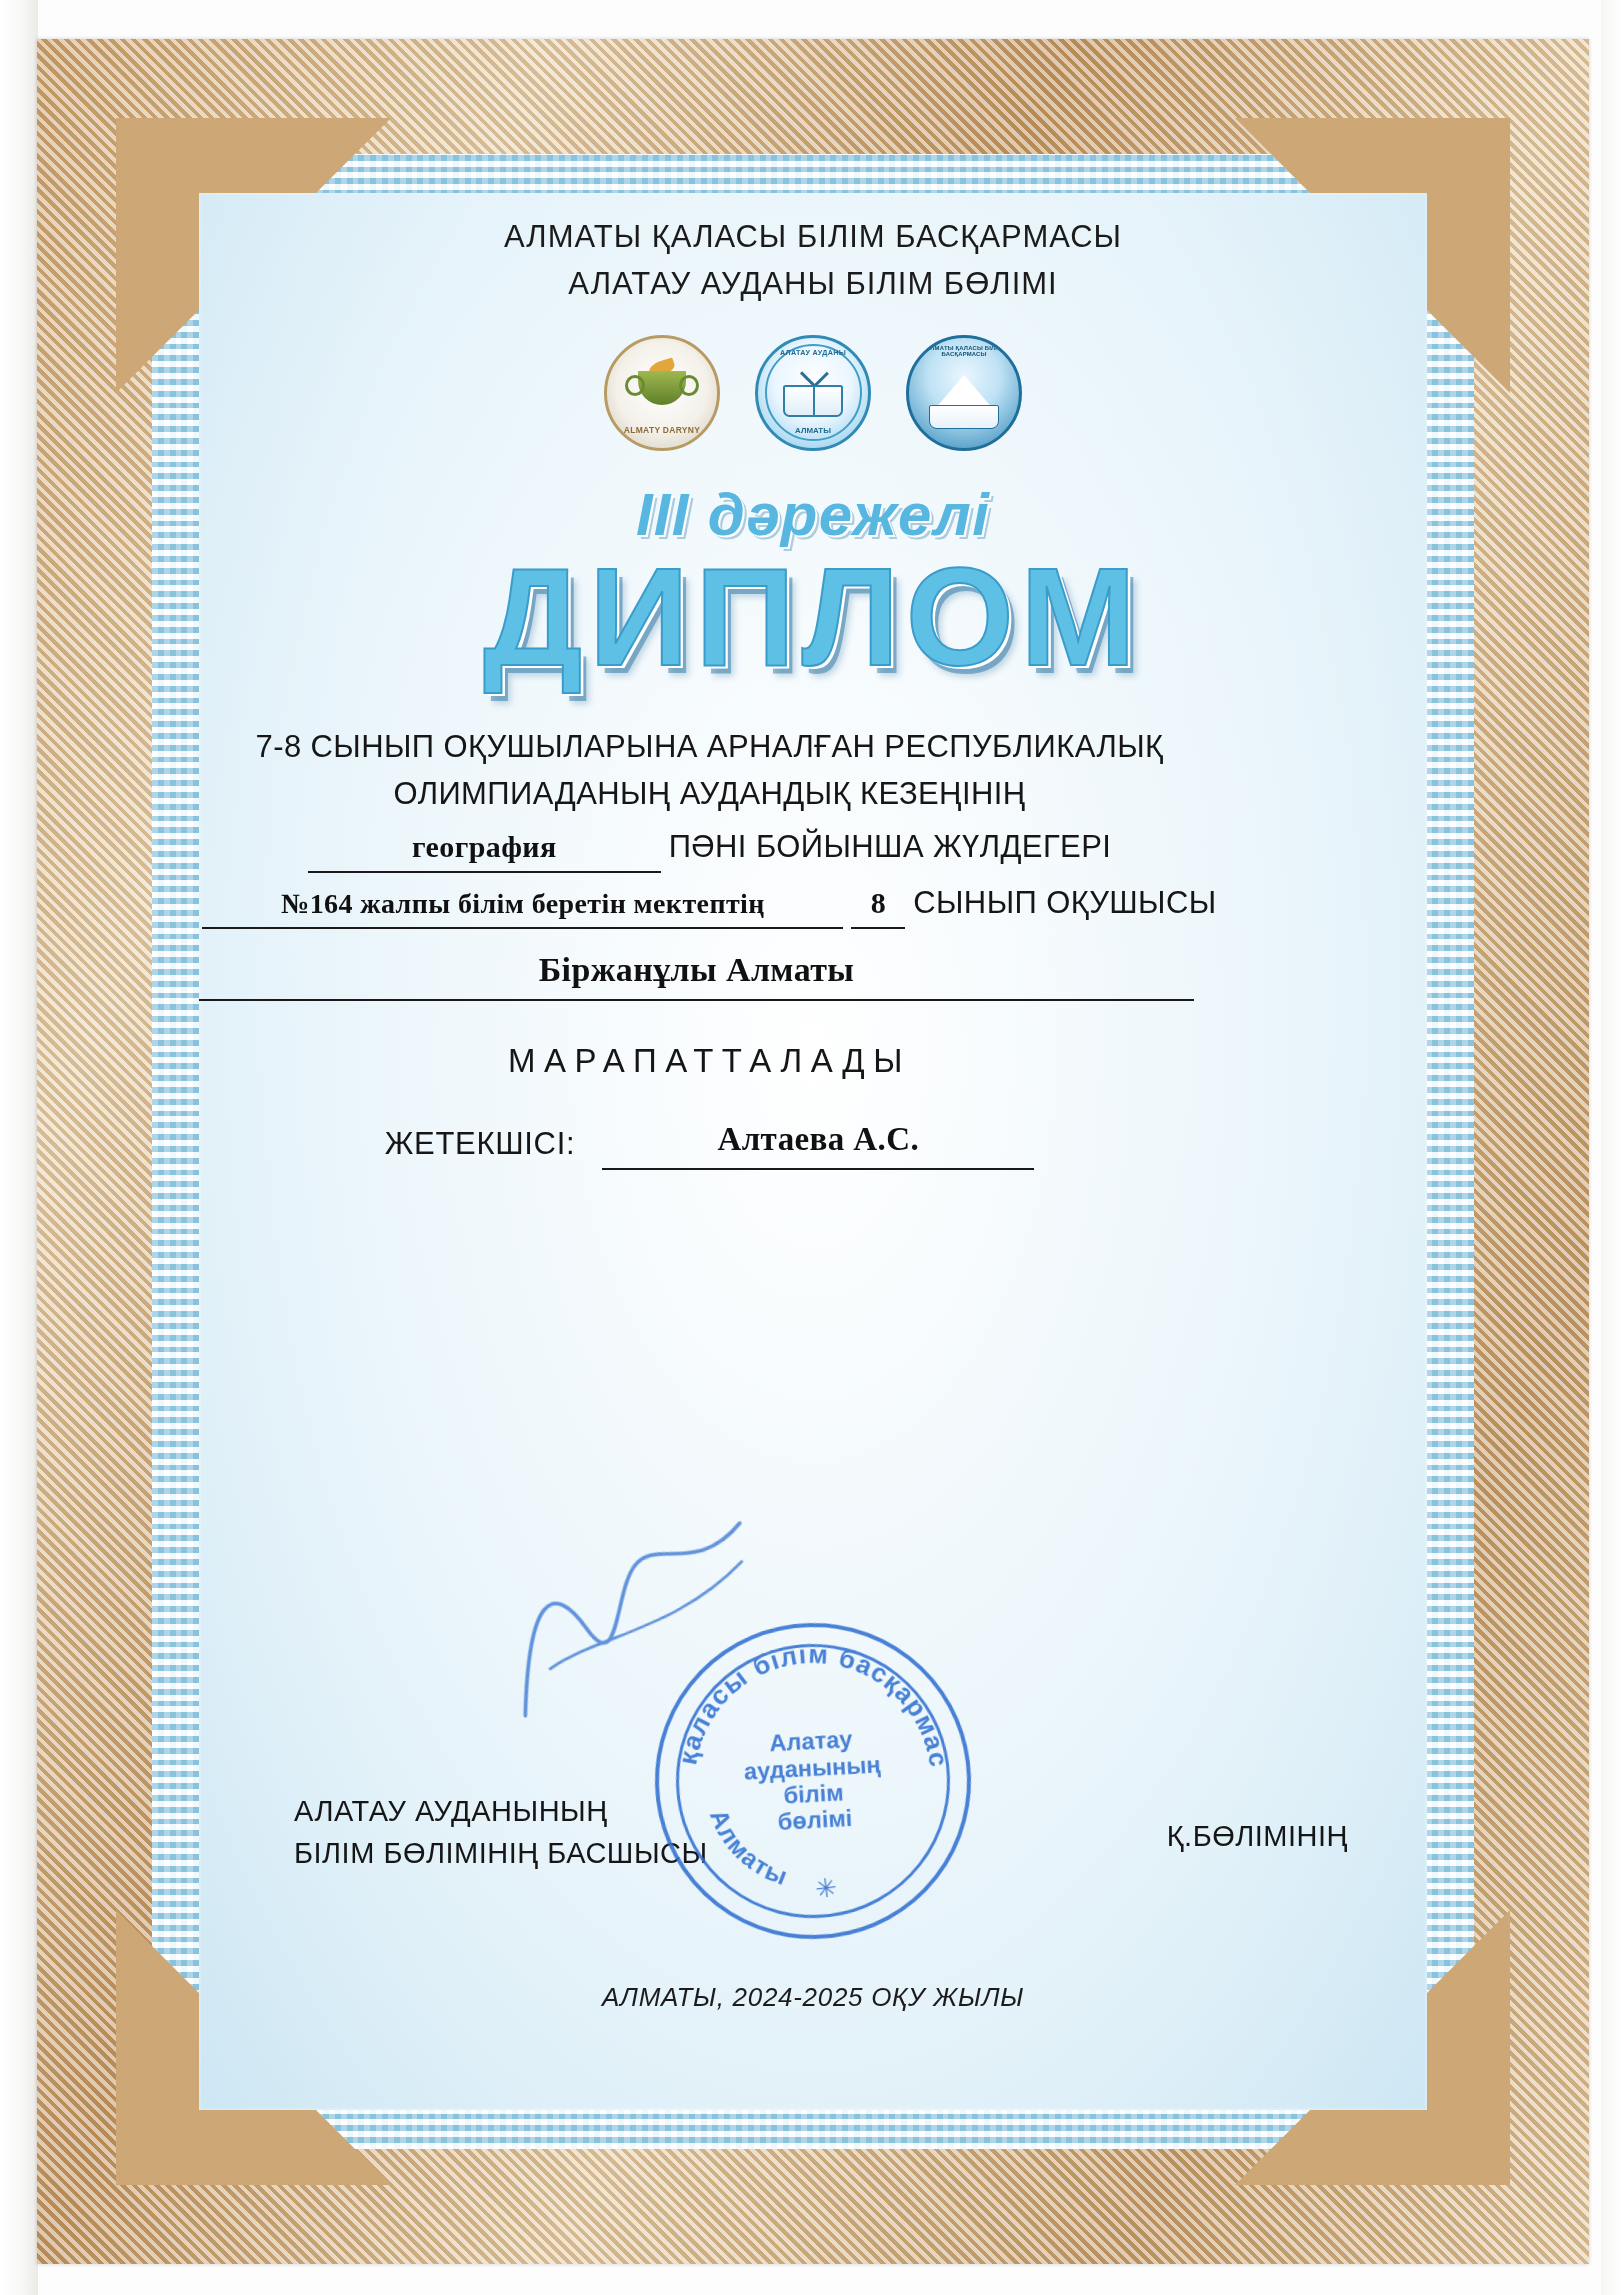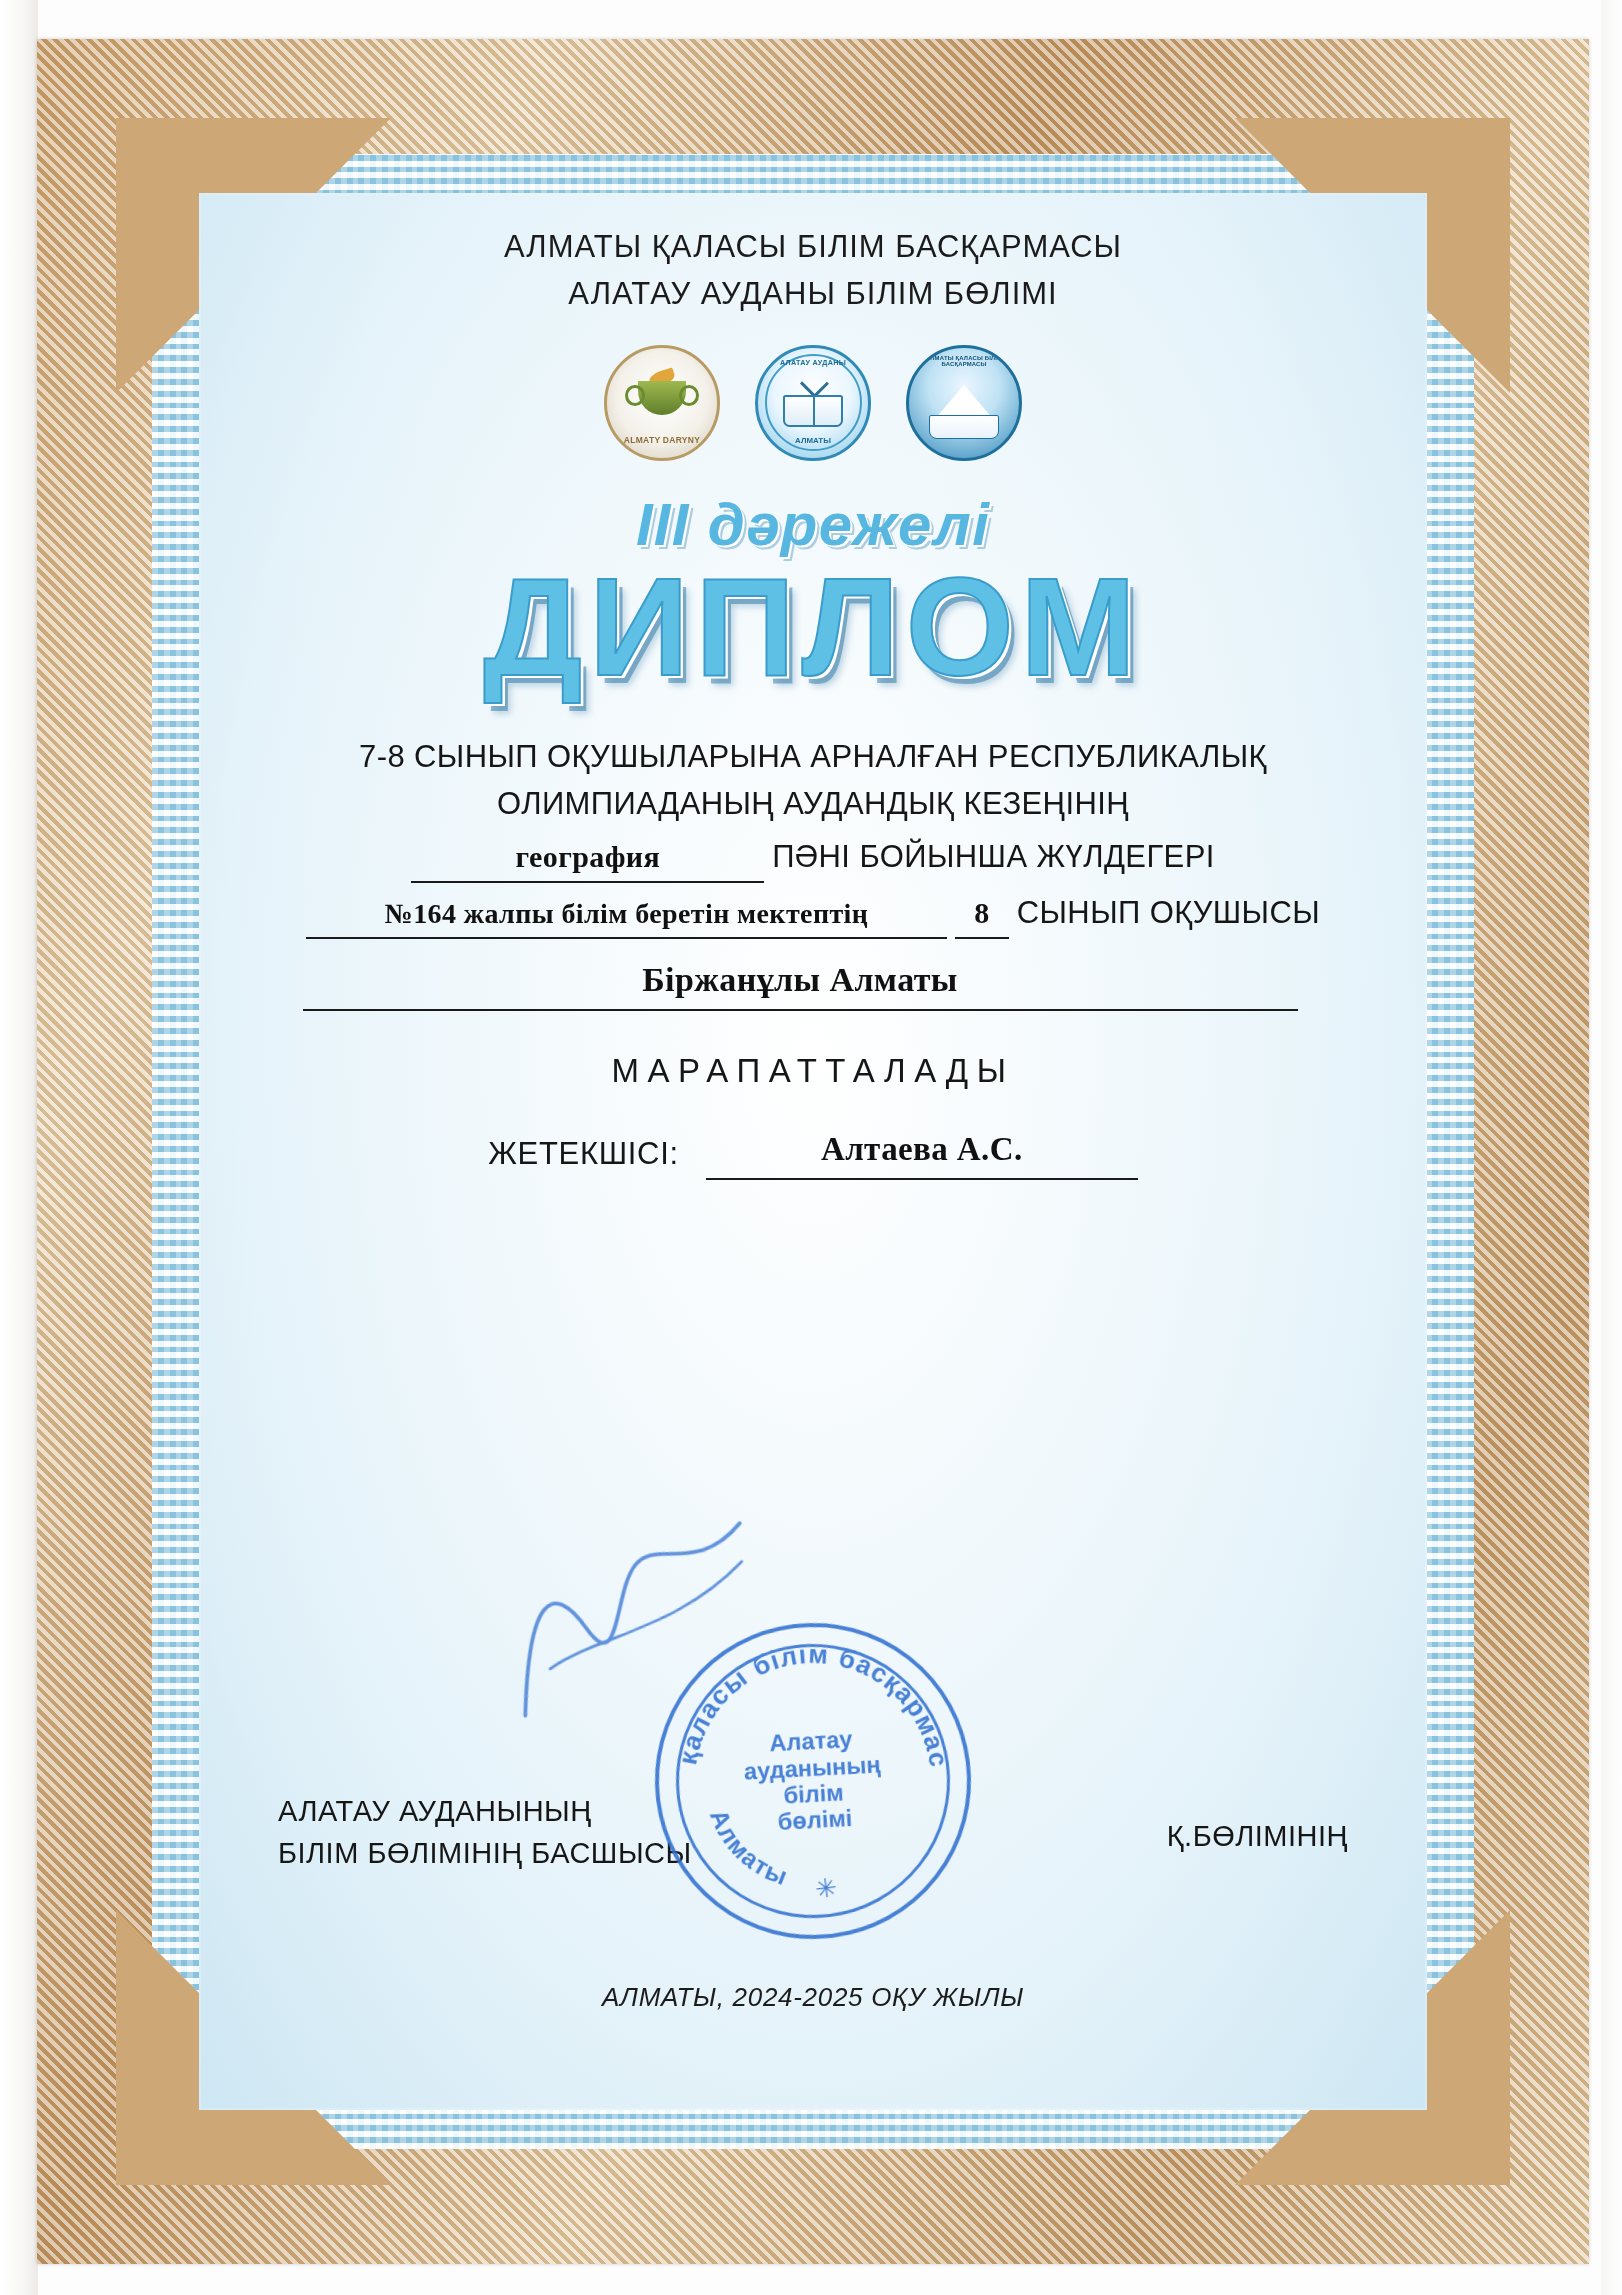--- a/index.html
+++ b/index.html
@@ -112,22 +112,21 @@
     background: radial-gradient(ellipse at 50% 45%, rgba(255,255,255,0.9) 0%, rgba(214,236,247,0.55) 70%, rgba(186,222,240,0.6) 100%);
     pointer-events: none;
   }
 
   
   .content {
     position: absolute;
     inset: 0;
     display: flex;
     flex-direction: column;
-    align-items: center;
-    padding-top: 31px;
+    padding-top: 21px;
     box-sizing: border-box;
   }
 
   .org-line {
     font-family: "Liberation Sans", sans-serif;
     font-size: 31px;
     letter-spacing: 1px;
     color: #1b1b1b;
     text-align: center;
     line-height: 1.5;
@@ -394,21 +393,21 @@
     right: 79px;
     bottom: 236px;
     display: flex;
     align-items: flex-start;
     justify-content: space-between;
     font-family: "Liberation Sans", sans-serif;
     font-size: 29px;
     letter-spacing: 0.5px;
     color: #161616;
   }
-  .sign-left { line-height: 1.45; text-align: left; }
+  .sign-left { line-height: 1.45; text-align: left; margin-left: 16px; }
   .sign-right { padding-top: 30px; }
 
   .footer {
     position: absolute;
     bottom: 97px;
     width: 100%;
     text-align: center;
     font-family: Liberation Sans, sans-serif;
     font-style: italic;
     font-size: 26px;

